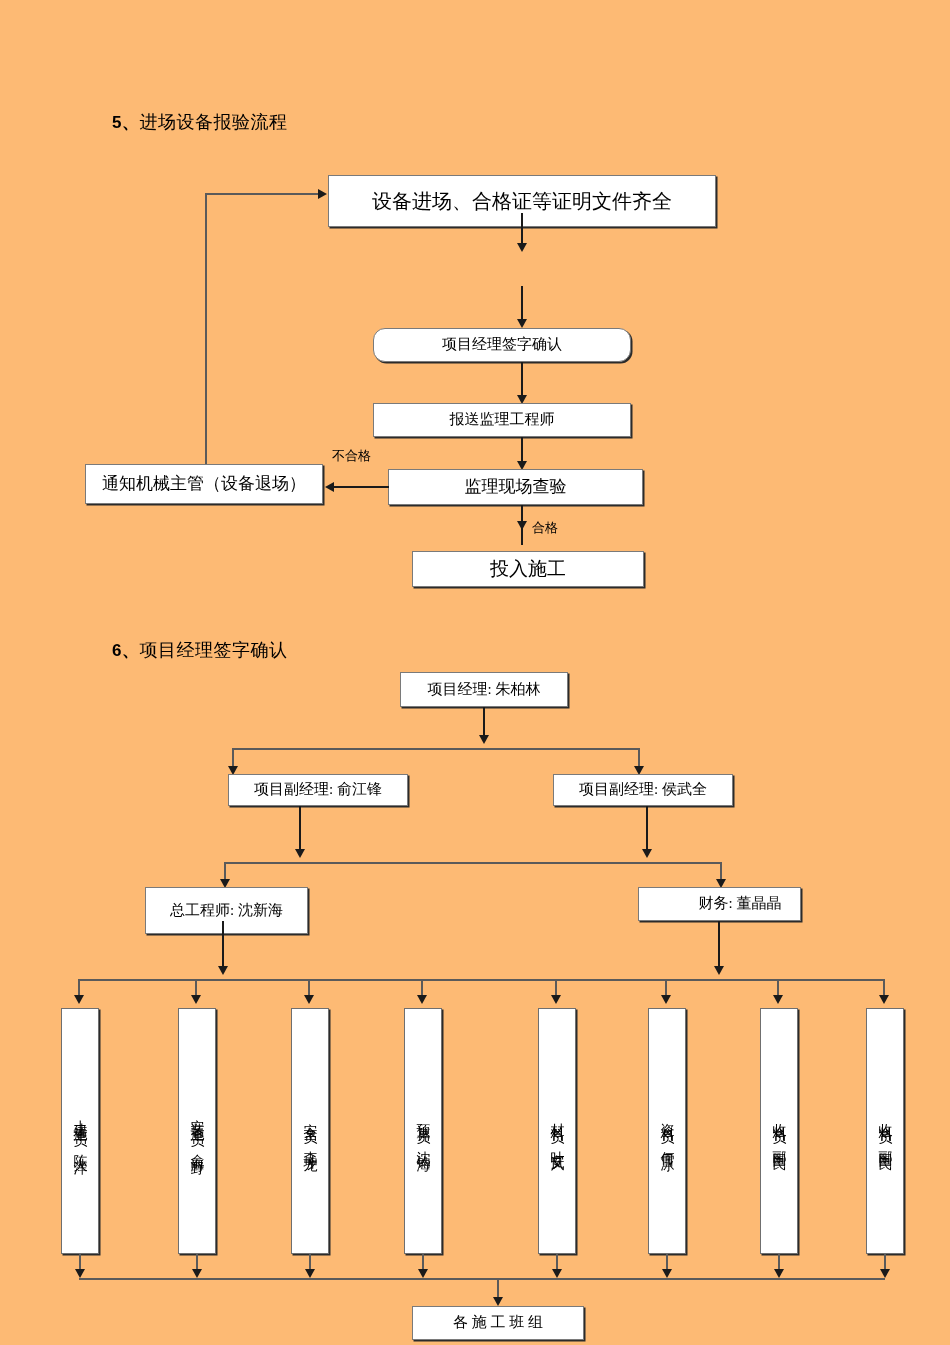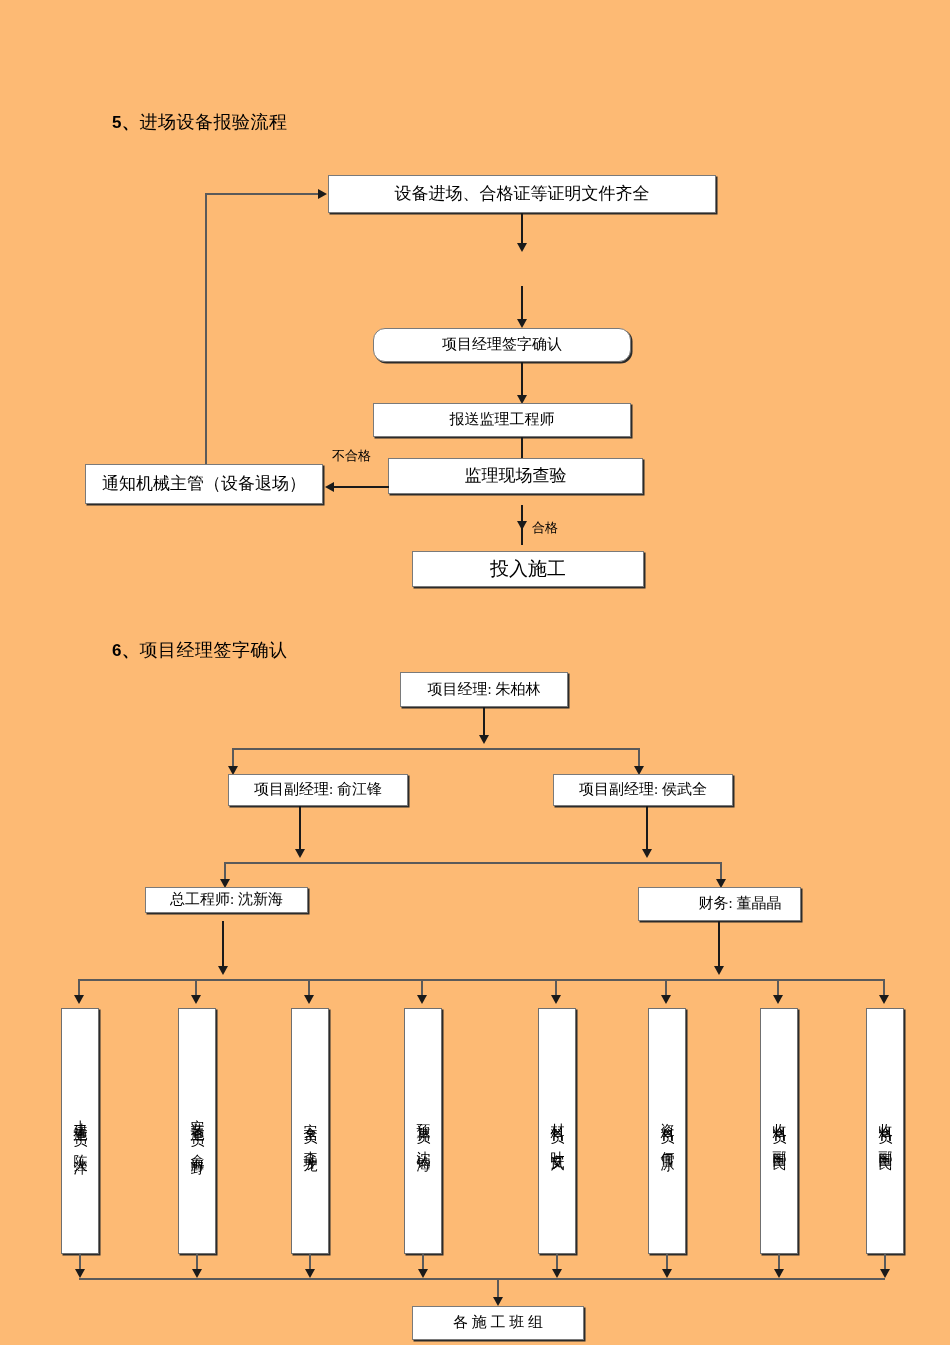--- a/index.html
+++ b/index.html
@@ -113,21 +113,21 @@
 </style>
 </head>
 <body>
 
 <div id="page">
 
   <div class="heading" style="left:112px; top:110px;">
     <span class="num">5、</span><span class="htxt">进场设备报验流程</span>
   </div>
 
-  <div class="box" style="left:328px; top:175px; width:388px; height:38px; font-size:17px;">
+  <div class="box" style="left:328px; top:175px; width:388px; height:52px; font-size:20px;">
     <span class="lbl">设备进场、合格证等证明文件齐全</span>
   </div>
 
   <div class="ln thin" style="left:205px; top:193px; width:118px; height:1.5px;"></div>
   <div class="ln thin" style="left:205px; top:193px; width:1.5px; height:276px;"></div>
   <div class="arrow-right" style="left:318px; top:189px;"></div>
 
   <div class="ln" style="left:521px; top:213px; width:1.6px; height:33px;"></div>
   <div class="arrow-down" style="left:517px; top:243px;"></div>
 
@@ -142,21 +142,21 @@
   <div class="ln" style="left:521px; top:362px; width:1.6px; height:36px;"></div>
   <div class="arrow-down" style="left:517px; top:395px;"></div>
 
   <div class="box" style="left:373px; top:403px; width:258px; height:34px; font-size:15px;">
     <span class="lbl">报送监理工程师</span>
   </div>
 
   <div class="ln" style="left:521px; top:437px; width:1.6px; height:28px;"></div>
   <div class="arrow-down" style="left:517px; top:461px;"></div>
 
-  <div class="box" style="left:388px; top:458px; width:255px; height:36px; font-size:17px;">
+  <div class="box" style="left:388px; top:469px; width:255px; height:36px; font-size:17px;">
     <span class="lbl">监理现场查验</span>
   </div>
 
   <div class="box" style="left:85px; top:464px; width:238px; height:40px; font-size:17px;">
     <span class="lbl">通知机械主管（设备退场）</span>
   </div>
 
   <div class="ln" style="left:331px; top:486px; width:58px; height:1.6px;"></div>
   <div class="arrow-left" style="left:325px; top:482px;"></div>
   <div class="edge-label" style="left:332px; top:447px;">不合格</div>
@@ -197,21 +197,21 @@
   <div class="arrow-down" style="left:295px; top:849px;"></div>
   <div class="ln" style="left:646px; top:806px; width:1.6px; height:48px;"></div>
   <div class="arrow-down" style="left:642px; top:849px;"></div>
 
   <div class="ln thin" style="left:224px; top:862px; width:498px; height:1.5px;"></div>
   <div class="ln thin" style="left:224px; top:862px; width:1.5px; height:20px;"></div>
   <div class="ln thin" style="left:720px; top:862px; width:1.5px; height:20px;"></div>
   <div class="arrow-down" style="left:220px; top:879px;"></div>
   <div class="arrow-down" style="left:716px; top:879px;"></div>
 
-  <div class="box" style="left:145px; top:887px; width:163px; height:26px; font-size:15px;">
+  <div class="box" style="left:145px; top:887px; width:163px; height:47px; font-size:15px;">
     <span class="lbl">总工程师: 沈新海</span>
   </div>
   <div class="box" style="left:638px; top:887px; width:163px; height:34px; font-size:15px;padding-left:41px;">
     <span class="lbl">财务: 董晶晶</span>
   </div>
 
   <div class="ln" style="left:222px; top:921px; width:1.6px; height:52px;"></div>
   <div class="arrow-down" style="left:218px; top:966px;"></div>
   <div class="ln" style="left:718px; top:921px; width:1.6px; height:52px;"></div>
   <div class="arrow-down" style="left:714px; top:966px;"></div>

